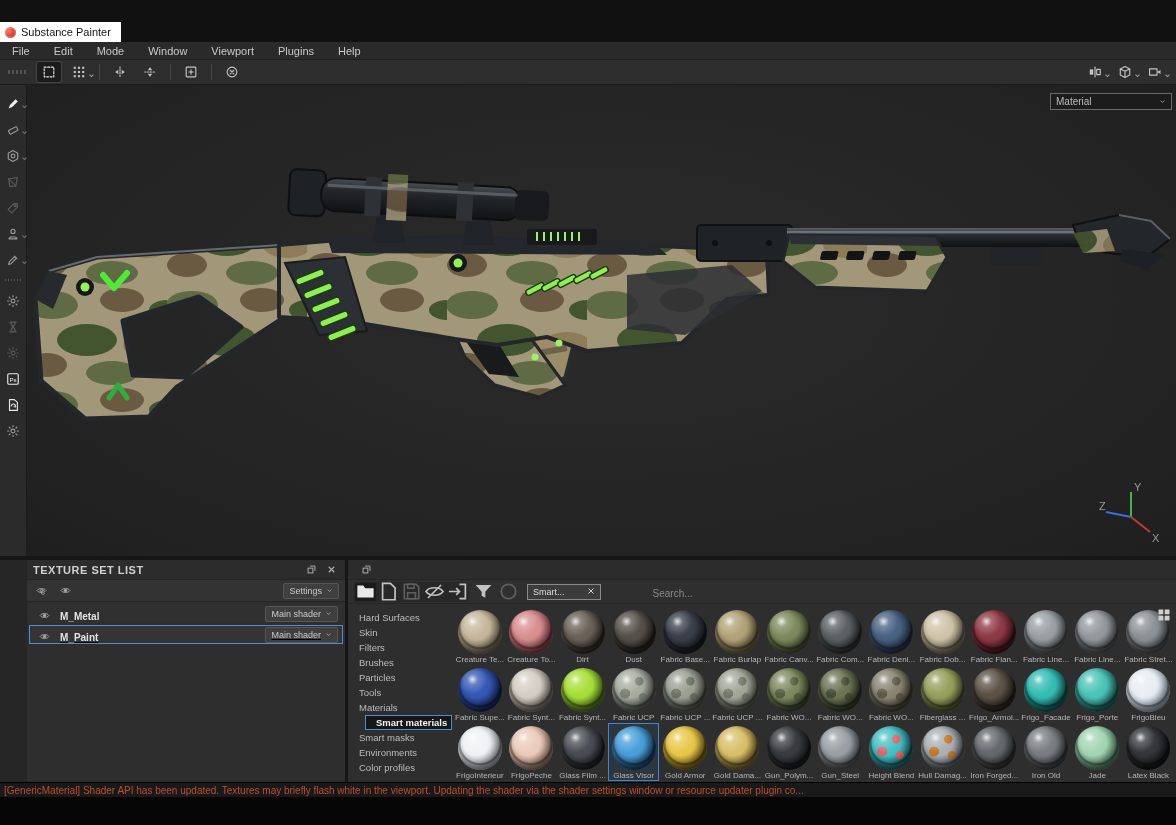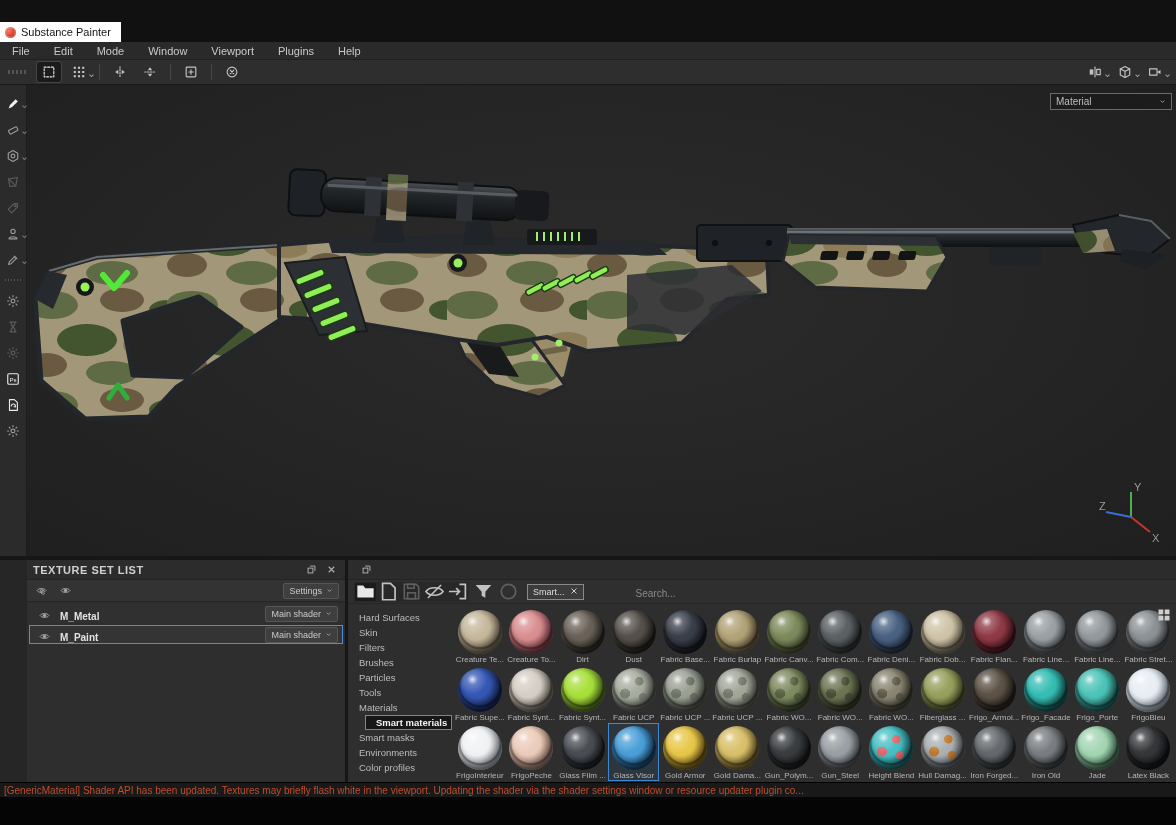--- a/index.html
+++ b/index.html
@@ -61,31 +61,31 @@
   .hbtn svg { width:11px; height:11px; }
 
   .tsl-toolbar { height:22px; background:#333; display:flex; align-items:center; padding:0 6px; border-bottom:1px solid #262626; }
   .tsl-toolbar .hbtn { margin-right:8px; margin-left:0; }
   .tsl-spacer { flex:1; }
   .dd-btn { height:16px; background:#3f3f3f; border:1px solid #565656; border-radius:2px; color:#c9c9c9; font-size:9px; display:flex; align-items:center; gap:4px; padding:0 5px; }
   .dd-btn .caret { color:#aaa; }
 
   .tsl-rows { flex:1; padding:2px 2px; }
   .ts-row { height:19px; display:flex; align-items:flex-end; background:#303030; margin-bottom:2px; padding:0 4px; border:1px solid transparent; }
-  .ts-row.sel { border:1px solid #4a90d9; background:#343engine434; }
+  .ts-row.sel { border:1px solid #4a90d9; background:#343engine434;text-decoration:underline; }
   .ts-row.sel { border:1px solid #4a90d9; background:#343434; }
   .ts-row .hbtn { margin:0 8px 0 2px; }
   .ts-name { flex:1; font-size:10px; font-weight:bold; color:#e2e2e2; }
 
   .shelf-toolbar { height:24px; background:#2f2f2f; display:flex; align-items:center; padding:0 6px; gap:4px; border-bottom:1px solid #262626; }
   .stool-group { display:flex; background:#282828; border-radius:2px; padding:1px; gap:2px; }
   .stbtn { width:21px; height:18px; display:flex; align-items:center; justify-content:center; color:#c2c2c2; border-radius:2px; }
   .stbtn.active { background:#1b1b1b; color:#e8e8e8; }
   .stbtn.dim { color:#5f5f5f; }
-  .chip { height:16px; background:#3c3c3c; border:1px solid #8a8a8a; display:flex; align-items:center; gap:5px; padding:0 5px; font-size:9px; color:#ddd; margin-left:4px; }
+  .chip { height:16px; background:#3c3c3c; border:1px solid #8a8a8a; display:flex; align-items:center; gap:22px; padding:0 5px; font-size:9px; color:#ddd; margin-left:4px; }
   .chip .x { color:#cfcfcf; font-size:9px; }
   .chip .x svg { width:8px; height:8px; }
   .search { flex:1; margin-left:8px; }
   .search input { width:100%; background:transparent; border:none; outline:none; color:#9a9a9a; font-size:10px; font-family:inherit;margin-left:40px; }
   .search input::placeholder { color:#8a8a8a; }
 
   .shelf-body { flex:1; display:flex; min-height:0; }
   .cats { width:104px; padding-top:6px; }
   .cat { height:15px; display:flex; align-items:center; padding-left:10px; font-size:9.5px; color:#bcbcbc; border:1px solid transparent; white-space:nowrap; }
   .cat.sel { background:#171717; border:1px solid #4a90d9; color:#f2f2f2; font-weight:bold;margin-left:17px; }

